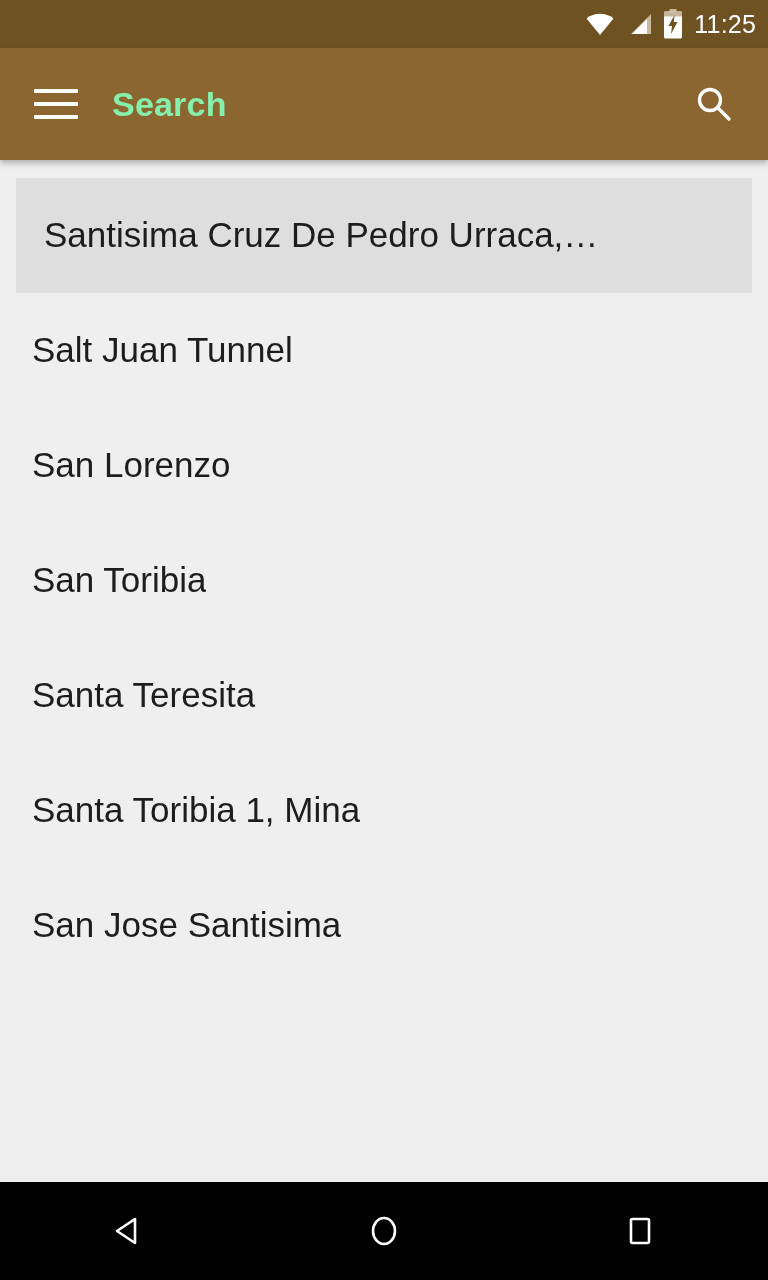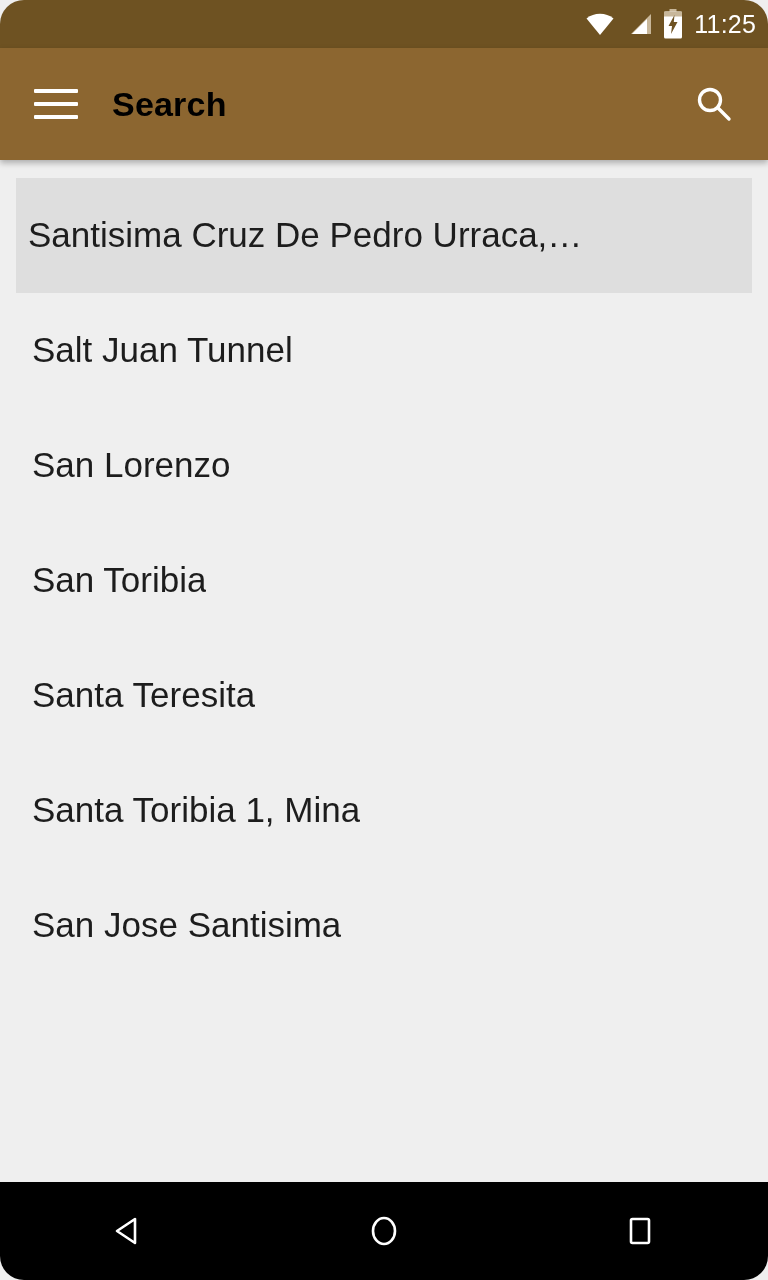--- a/index.html
+++ b/index.html
@@ -2,21 +2,21 @@
 <html><head>
 <meta charset="utf-8">
 <style>
   * { margin:0; padding:0; box-sizing:border-box; }
   html, body {
     width:768px; height:1280px;
     background:#EFEFEF;
     font-family:"Liberation Sans", sans-serif;
     overflow:hidden;
   }
-  #screen { position:relative; width:768px; height:1280px; overflow:hidden;border-radius:24px; }
+  #screen { position:relative; width:768px; height:1280px; overflow:hidden; }
 
   
   #status-bar {
     position:absolute; top:0; left:0;
     width:768px; height:48px;
     background:#6E5222;
     display:flex; align-items:center; justify-content:flex-end;
     padding-right:12px;
   }
   .status-icons { display:flex; align-items:center; gap:10px; }
@@ -35,21 +35,21 @@
     box-shadow:0 3px 6px rgba(0,0,0,0.28);
     z-index:5;
   }
   #menu-button {
     width:56px; height:56px; margin-left:28px;
     display:flex; flex-direction:column; justify-content:center;
     align-items:center; gap:9px; cursor:pointer;
   }
   #menu-button span { display:block; width:44px; height:4px; background:#FFFFFF; border-radius:1px; }
   #app-bar-title {
-    color:#000000; font-size:34px; font-weight:bold;
+    color:#86efac; font-size:34px; font-weight:bold;
     margin-left:28px; letter-spacing:0.2px; white-space:nowrap;
   }
   #search-button {
     margin-left:auto; margin-right:26px;
     width:56px; height:56px;
     display:flex; align-items:center; justify-content:center; cursor:pointer;
   }
 
   
   #result-list {
@@ -66,21 +66,21 @@
   }
   .list-item .item-label {
     font-size:35px; color:#1D1D1D;
     line-height:1.1; font-weight:400;
     white-space:nowrap; overflow:hidden; text-overflow:ellipsis;
     max-width:700px;
   }
   .list-item.selected {
     background:#DEDEDE;
     margin:18px 16px 0 16px;
-    padding-left:12px;
+    padding-left:28px;
     width:736px;
     height:115px;
   }
   .list-item.selected .item-label { max-width:708px; }
 
   
   #nav-bar {
     position:absolute; left:0; top:1182px;
     width:768px; height:98px;
     background:#000000;

